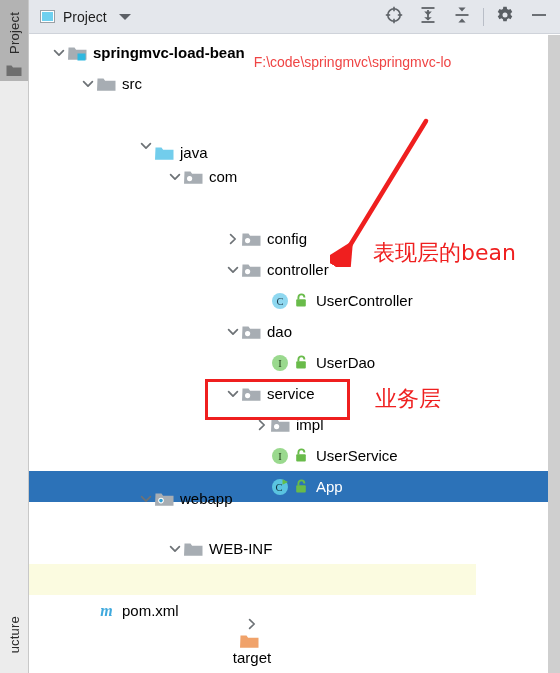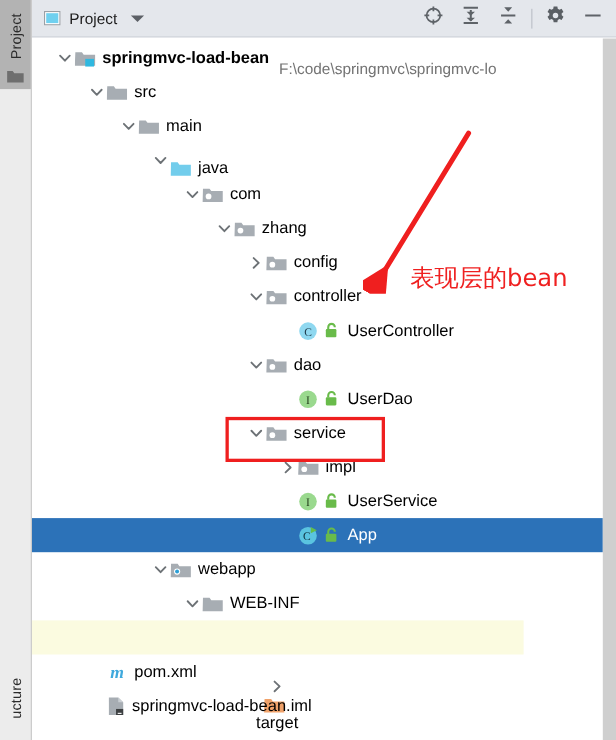--- a/index.html
+++ b/index.html
@@ -80,21 +80,21 @@
   .row.highlight{background:#fbfbe0;}
 
   .twisty{
     width:18px;height:31px;flex:0 0 18px;
     display:flex;align-items:center;justify-content:center;
   }
   .ic{flex:0 0 auto;display:flex;align-items:center;justify-content:center;margin-right:6px;}
   .label{flex:0 0 auto;}
   .label.bold{font-weight:bold;}
   .pathtext{
-    color:#737373;font-size:14px;margin-left:9px;flex:0 0 auto;margin-top:18px;
+    color:#ef4444;font-size:14px;margin-left:9px;flex:0 0 auto;margin-top:18px;
   }
   .badge{flex:0 0 auto;display:flex;align-items:center;margin-right:7px;margin-left:-1px;}
 
   
   .anno{
     position:absolute;color:#ef2020;font-size:22px;white-space:nowrap;
     font-family:"DejaVu Sans","Liberation Sans",sans-serif;
   }
   #anno-presentation{left:373px;top:238px;}
   #anno-business{left:375px;top:384px;}
@@ -216,34 +216,20 @@
             <path d="M1.6 3.6 L6 8.2 L10.4 3.6" fill="none" stroke="#6d7276" stroke-width="1.7" stroke-linecap="round" stroke-linejoin="round"></path>
           </svg>
         </span>
         <span class="ic">
           <svg width="19" height="16" viewBox="0 0 19 16">
             <path d="M0.5 2.5 h6 l1.6 2.2 h10.4 v10 h-18.5 z" fill="#a7adb3"></path>
           </svg>
         </span>
         <span class="label">src</span>
       </div>
-      <div class="row" style="top: 64px;">
-        <span style="flex: 0 0 80px;"></span>
-        <span class="twisty">
-          <svg width="12" height="12" viewBox="0 0 12 12">
-            <path d="M1.6 3.6 L6 8.2 L10.4 3.6" fill="none" stroke="#6d7276" stroke-width="1.7" stroke-linecap="round" stroke-linejoin="round"></path>
-          </svg>
-        </span>
-        <span class="ic">
-          <svg width="19" height="16" viewBox="0 0 19 16">
-            <path d="M0.5 2.5 h6 l1.6 2.2 h10.4 v10 h-18.5 z" fill="#a7adb3"></path>
-          </svg>
-        </span>
-        <span class="label">main</span>
-      </div>
       <div class="row" style="top: 95px; align-items: flex-end;">
         <span style="flex: 0 0 109px;"></span>
         <span class="twisty">
           <svg width="12" height="12" viewBox="0 0 12 12">
             <path d="M1.6 3.6 L6 8.2 L10.4 3.6" fill="none" stroke="#6d7276" stroke-width="1.7" stroke-linecap="round" stroke-linejoin="round"></path>
           </svg>
         </span>
         <span class="ic">
           <svg width="19" height="16" viewBox="0 0 19 16">
             <path d="M0.5 2.5 h6 l1.6 2.2 h10.4 v10 h-18.5 z" fill="#72cdec"></path>
@@ -258,35 +244,20 @@
             <path d="M1.6 3.6 L6 8.2 L10.4 3.6" fill="none" stroke="#6d7276" stroke-width="1.7" stroke-linecap="round" stroke-linejoin="round"></path>
           </svg>
         </span>
         <span class="ic">
           <svg width="19" height="16" viewBox="0 0 19 16">
             <path d="M0.5 2.5 h6 l1.6 2.2 h10.4 v10 h-18.5 z" fill="#a7adb3"></path>
             <circle cx="5.6" cy="9.6" r="2.6" fill="#ffffff"></circle>
           </svg>
         </span>
         <span class="label">com</span>
-      </div>
-      <div class="row" style="top: 157px;">
-        <span style="flex: 0 0 167px;"></span>
-        <span class="twisty">
-          <svg width="12" height="12" viewBox="0 0 12 12">
-            <path d="M1.6 3.6 L6 8.2 L10.4 3.6" fill="none" stroke="#6d7276" stroke-width="1.7" stroke-linecap="round" stroke-linejoin="round"></path>
-          </svg>
-        </span>
-        <span class="ic">
-          <svg width="19" height="16" viewBox="0 0 19 16">
-            <path d="M0.5 2.5 h6 l1.6 2.2 h10.4 v10 h-18.5 z" fill="#a7adb3"></path>
-            <circle cx="5.6" cy="9.6" r="2.6" fill="#ffffff"></circle>
-          </svg>
-        </span>
-        <span class="label">zhang</span>
       </div>
       <div class="row" style="top: 188px;">
         <span style="flex: 0 0 196px;"></span>
         <span class="twisty">
           <svg width="12" height="12" viewBox="0 0 12 12">
             <path d="M3.6 1.6 L8.2 6 L3.6 10.4" fill="none" stroke="#6d7276" stroke-width="1.7" stroke-linecap="round" stroke-linejoin="round"></path>
           </svg>
         </span>
         <span class="ic">
           <svg width="19" height="16" viewBox="0 0 19 16">
@@ -418,21 +389,21 @@
           </svg>
         </span>
         <span class="badge">
           <svg width="15" height="15" viewBox="0 0 15 15">
             <rect x="2.2" y="6.2" width="9.6" height="7.4" rx="1" fill="#69bb4a"></rect>
             <path d="M4.4 6.4 v-2.0 a3.0 3.0 0 0 1 6.0 0" fill="none" stroke="#69bb4a" stroke-width="1.9"></path>
           </svg>
         </span>
         <span class="label">App</span>
       </div>
-      <div class="row" style="top: 467px;">
+      <div class="row" style="top: 448px;">
         <span style="flex: 0 0 109px;"></span>
         <span class="twisty">
           <svg width="12" height="12" viewBox="0 0 12 12">
             <path d="M1.6 3.6 L6 8.2 L10.4 3.6" fill="none" stroke="#6d7276" stroke-width="1.7" stroke-linecap="round" stroke-linejoin="round"></path>
           </svg>
         </span>
         <span class="ic">
           <svg width="19" height="16" viewBox="0 0 19 16">
             <path d="M0.5 2.5 h6 l1.6 2.2 h10.4 v10 h-18.5 z" fill="#a7adb3"></path>
             <circle cx="6.0" cy="9.6" r="2.8" fill="#ffffff"></circle>
@@ -471,47 +442,35 @@
       </div>
       <div class="row" style="top: 560px;">
         <span style="flex: 0 0 51px;"></span>
         <span class="twisty"></span>
         <span class="ic">
           <svg width="19" height="17" viewBox="0 0 19 17">
             <text x="9.5" y="14" font-size="16" font-style="italic" font-weight="bold" font-family="Liberation Serif, serif" fill="#3fa9dd" text-anchor="middle">m</text>
           </svg>
         </span>
         <span class="label">pom.xml</span>
-      </div>
-      <div class="row" style="top: 591px;">
-        <span style="flex: 0 0 51px;"></span>
-        <span class="twisty"></span>
-        <span class="ic">
-          <svg width="17" height="18" viewBox="0 0 17 18">
-            <path d="M2 1 h8.5 l4.5 4.5 v11.5 h-13 z" fill="#a7adb3"></path>
-            <path d="M10.5 1 v4.5 h4.5 z" fill="#c9ced3"></path>
-            <rect x="8.5" y="11.5" width="6.5" height="5.5" fill="#3c3f41"></rect>
-            <rect x="10" y="15" width="3.5" height="1" fill="#ffffff"></rect>
-          </svg>
-        </span>
-        <span class="label">springmvc-load-bean.iml</span>
       </div>
     </div>
 
   <div class="scrollbar-track"></div>
 
   <div id="anno-arrow">
     <svg width="110" height="155" viewBox="0 0 110 155">
       <defs>
         <marker id="ah" markerWidth="7" markerHeight="7" refX="3" refY="3.5" orient="auto">
           <path d="M7,0 L0,3.5 L7,7 z" fill="#ef1f1f"></path>
         </marker>
       </defs>
       <line x1="96" y1="9" x2="16" y2="140" stroke="#ef1f1f" stroke-width="4.5" stroke-linecap="round" marker-end="url(#ah)"></line>
     </svg>
   </div>
 
   <div id="anno-box"></div>
 
   <div class="anno" id="anno-presentation">表现层的bean</div>
 
+  <div class="anno" id="anno-business">业务层</div>
 
 </div>
 
 </body></html>

